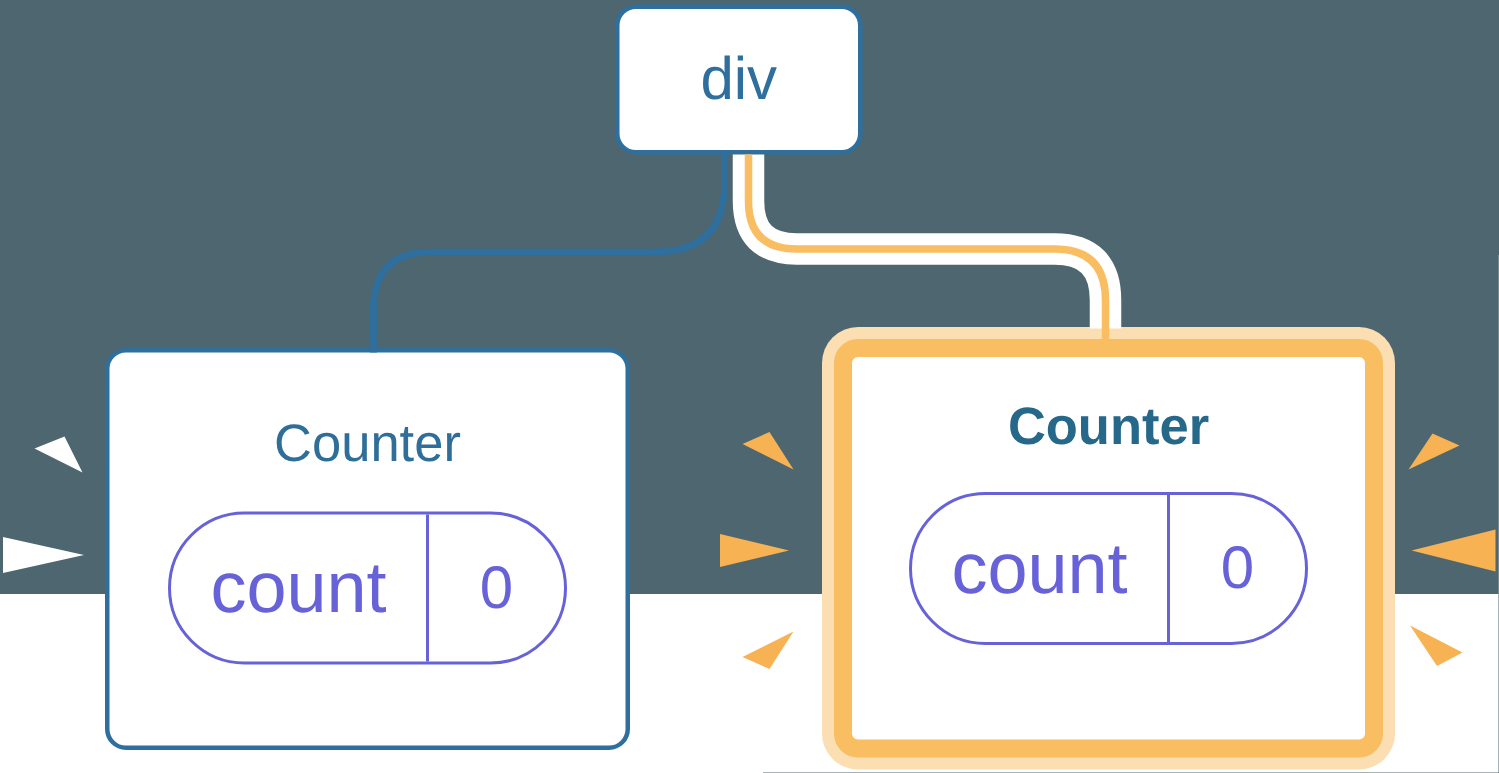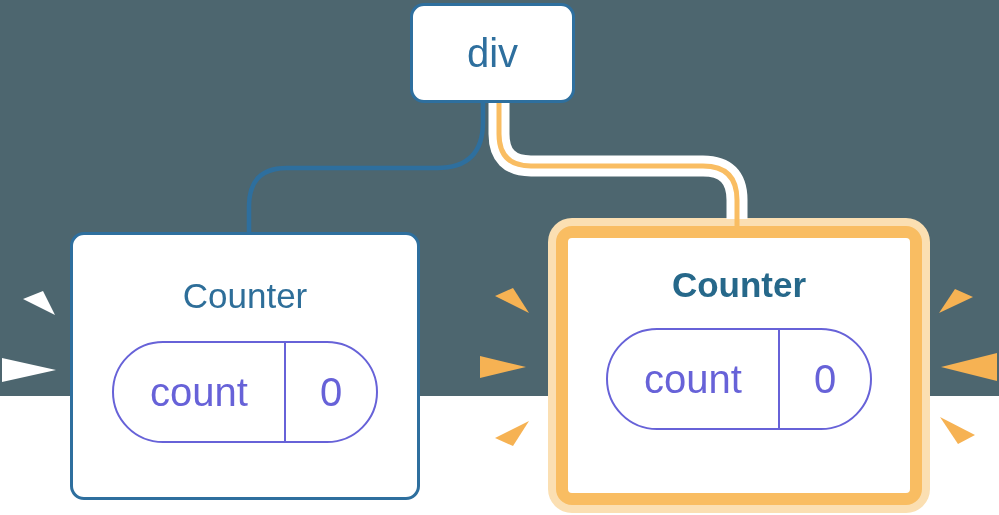--- a/index.html
+++ b/index.html
@@ -80,21 +80,21 @@
     width: 266px; height: 102px;
     box-sizing: border-box;
     border: 2px solid var(--purple, #6762D8);
     border-radius: 52px;
     display: flex;
     background: var(--white, #fff);
   }
   .pill-key {
     flex: 1;
     display: flex; align-items: center; justify-content: center;
-    font-size: 40px;
+    font-size: 48px;
     color: var(--purple, #6762D8);
   }
   .pill-val {
     width: 90px;
     border-left: 2px solid var(--purple, #6762D8);
     display: flex; align-items: center; justify-content: center;
     font-size: 40px;
     color: var(--purple, #6762D8);
   }
 

